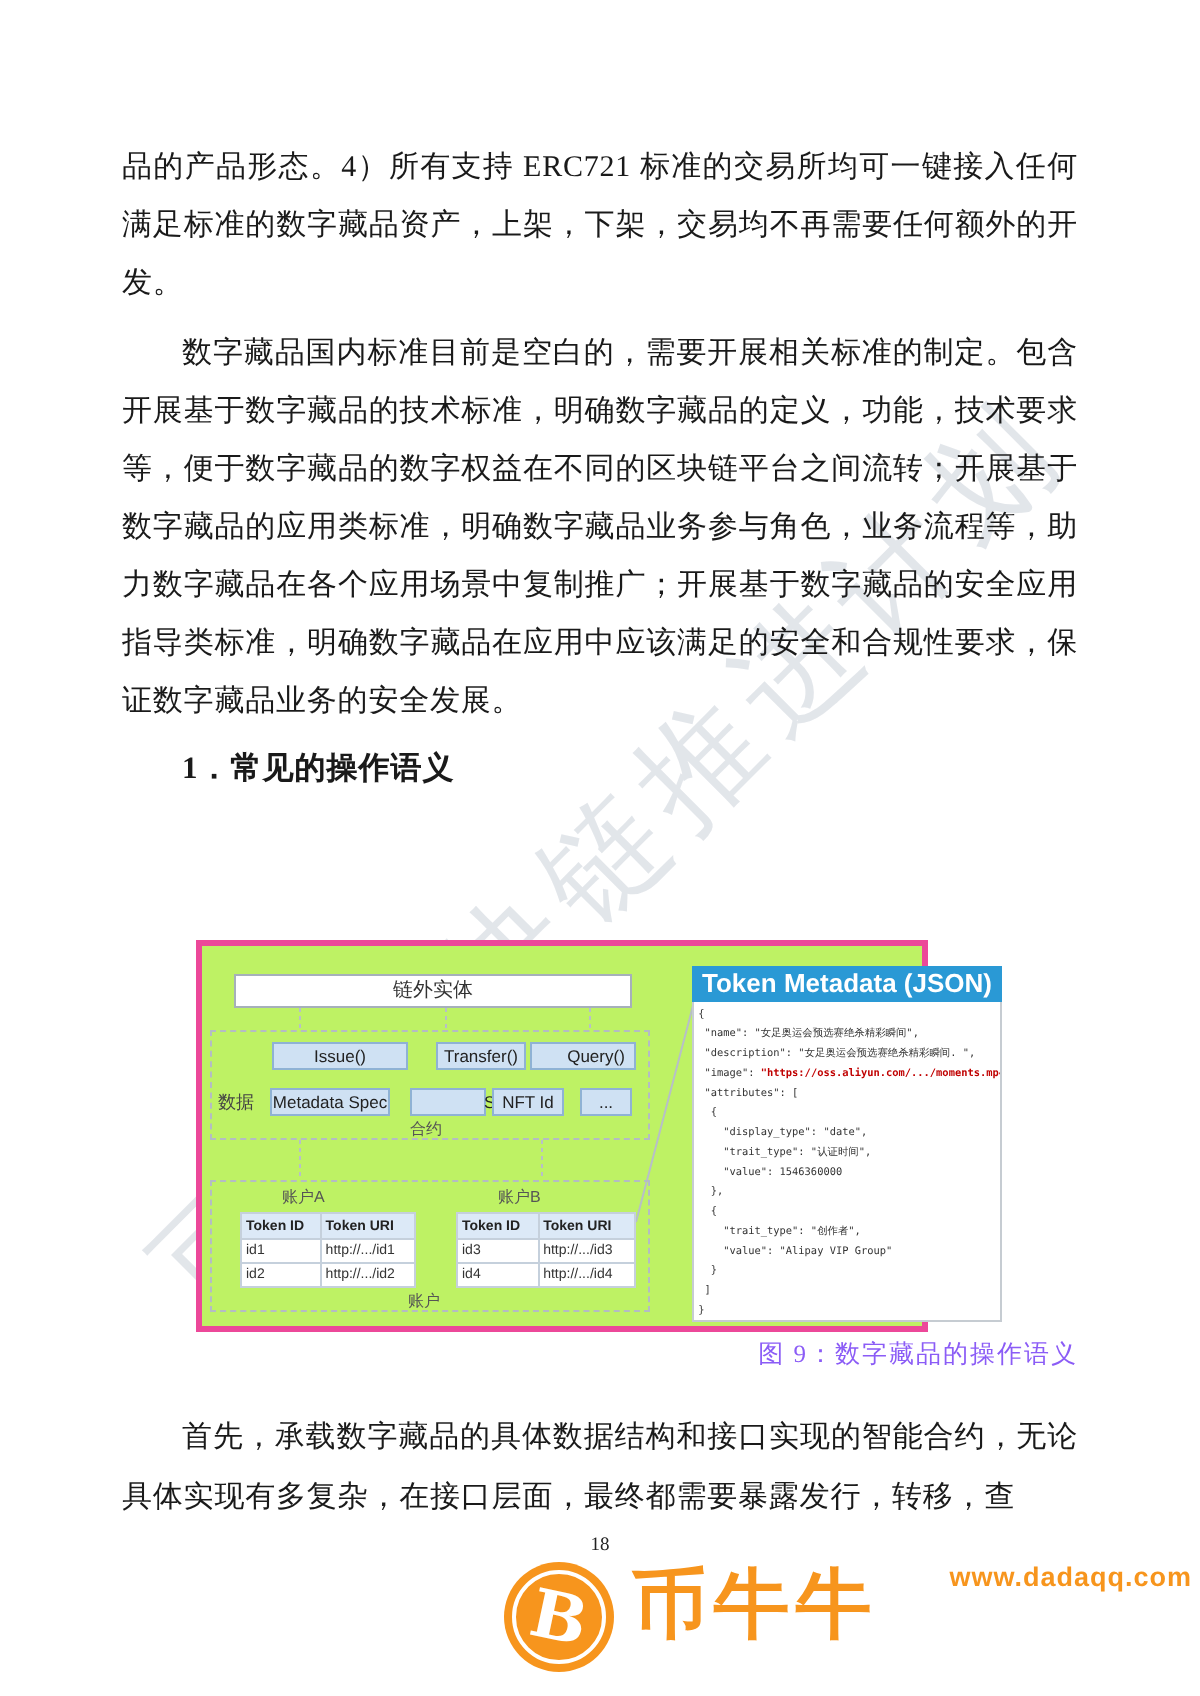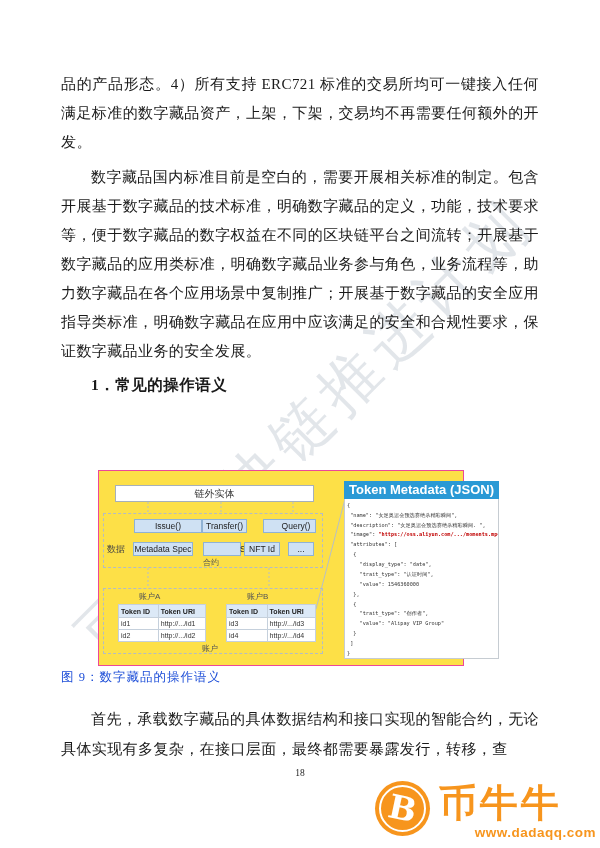--- a/index.html
+++ b/index.html
@@ -22,21 +22,21 @@
   }
   .content p.indent { text-indent:2em; }
   .content p + p, .content h3 + p { margin-top:6px; }
   .content h3 {
     margin:4px 0 0 0; font-size:15.5px; line-height:29px; font-weight:bold;
     text-indent:30px; letter-spacing:.5px;
   }
   
   .figure {
     position:absolute; left:98px; top:470px; width:366px; height:196px;
-    z-index:2; background:#fde047; border:1px solid #ec4899; box-sizing:border-box;
+    z-index:2; background:#bef264; border:3px solid #ec4899; box-sizing:border-box;
     font-family:"Liberation Sans", sans-serif;
   }
   .figure .abs { position:absolute; box-sizing:border-box; }
   .offchain {
     left:16px; top:14px; width:199px; height:17px; background:#fff;
     border:1px solid #a6b0ba; font-size:10px; line-height:15px; text-align:center; color:#333;
   }
   .dashed-box { border:1px dashed #b4bcc4; background:transparent; }
   .contract-box { left:4px; top:42px; width:220px; height:55px; }
   .accounts-box { left:4px; top:117px; width:220px; height:66px; }
@@ -68,21 +68,21 @@
     width:300px; transform:scale(0.52); transform-origin:0 0;
     font-family:"DejaVu Sans Mono", monospace; font-size:10px; line-height:19px;
     color:#333; padding:2px 4px;
   }
   .json-line { white-space:pre; }
   .json-line .red { color:var(--url-red,#c00000); font-weight:bold; }
   .fig-svg { position:absolute; left:0; top:0; width:437px; height:196px; pointer-events:none; }
   
   .caption {
     position:absolute; left:61px; top:669px; width:478px; z-index:2;
-    text-align:left; font-size:12.5px; color:#1d4ed8; letter-spacing:1px;
+    text-align:right; font-size:12.5px; color:#8b5cf6; letter-spacing:1px;
   }
   .after-fig {
     position:absolute; left:61px; top:690px; width:478px; z-index:2;
     font-size:15px; line-height:29.5px; text-indent:2em; text-align:justify; letter-spacing:.4px;
   }
   .page-num {
     position:absolute; left:0; right:0; top:768px; z-index:2;
     text-align:center; font-size:9.5px; color:#222;
   }
   
@@ -91,21 +91,21 @@
     position:relative; width:55px; height:55px; border-radius:50%;
     background:var(--brand-orange,#f7951d); flex:none;
   }
   .btc-ring { position:absolute; inset:4px; border:2.5px solid #fff; border-radius:50%; }
   .btc-b {
     position:absolute; left:0; top:0; width:55px; height:55px;
     display:flex; align-items:center; justify-content:center;
     color:#fff; font-weight:bold; font-size:33px; font-family:"DejaVu Serif", serif;
     transform:rotate(12deg); line-height:1;
   }
-  .logo-textcol { margin-left:9px; display:flex; flex-direction:column; }
+  .logo-textcol { margin-left:9px; display:flex; }
   .brand-name {
     color:var(--brand-orange,#f7951d); font-weight:bold; font-size:38px; line-height:44px;
     letter-spacing:3px; font-family:"Liberation Sans", sans-serif;
   }
   .brand-url {
     color:var(--brand-orange,#f7951d); font-weight:bold; font-size:13.5px; line-height:14px;
     margin-top:1px; font-family:"Liberation Sans", sans-serif; letter-spacing:.5px;margin-left:36px;
   }
 </style>
 </head>
@@ -129,21 +129,21 @@
       <line x1="49" y1="97" x2="49" y2="117" stroke="#b7bfc7" stroke-width="1" stroke-dasharray="2,2"></line>
       <line x1="170" y1="97" x2="170" y2="117" stroke="#b7bfc7" stroke-width="1" stroke-dasharray="2,2"></line>
       <line x1="217" y1="138" x2="246" y2="28" stroke="#b7bfc7" stroke-width="1"></line>
     </svg>
 
     <div class="abs offchain">链外实体</div>
 
     <div class="abs dashed-box contract-box"></div>
     <div class="abs mini-label" style="left:8px; top:50px;margin-left:30px;">方法</div>
     <div class="abs blue-box" style="left:35px; top:48px; width:68px;">Issue()</div>
-    <div class="abs blue-box" style="left:103px; top:48px; width:45px;">Transfer()</div>
+    <div class="abs blue-box" style="left:117px; top:48px; width:45px;">Transfer()</div>
     <div class="abs blue-box" style="left:164px; top:48px; width:53px;padding-left:13px;">Query()</div>
     <div class="abs mini-label" style="left:8px; top:73px;">数据</div>
     <div class="abs blue-box" style="left:34px; top:71px; width:60px;">Metadata Spec</div>
     <div class="abs blue-box" style="left:104px; top:71px; width:30px;padding-left:36px;">Symbol</div>
     <div class="abs blue-box" style="left:145px; top:71px; width:36px;">NFT Id</div>
     <div class="abs blue-box" style="left:189px; top:71px; width:26px;">...</div>
     <div class="abs tiny-label" style="left:104px; top:87px;font-family:Liberation Serif, serif;">合约</div>
 
     <div class="abs dashed-box accounts-box"></div>
     <div class="abs tiny-label" style="left:40px; top:121px;">账户A</div>

